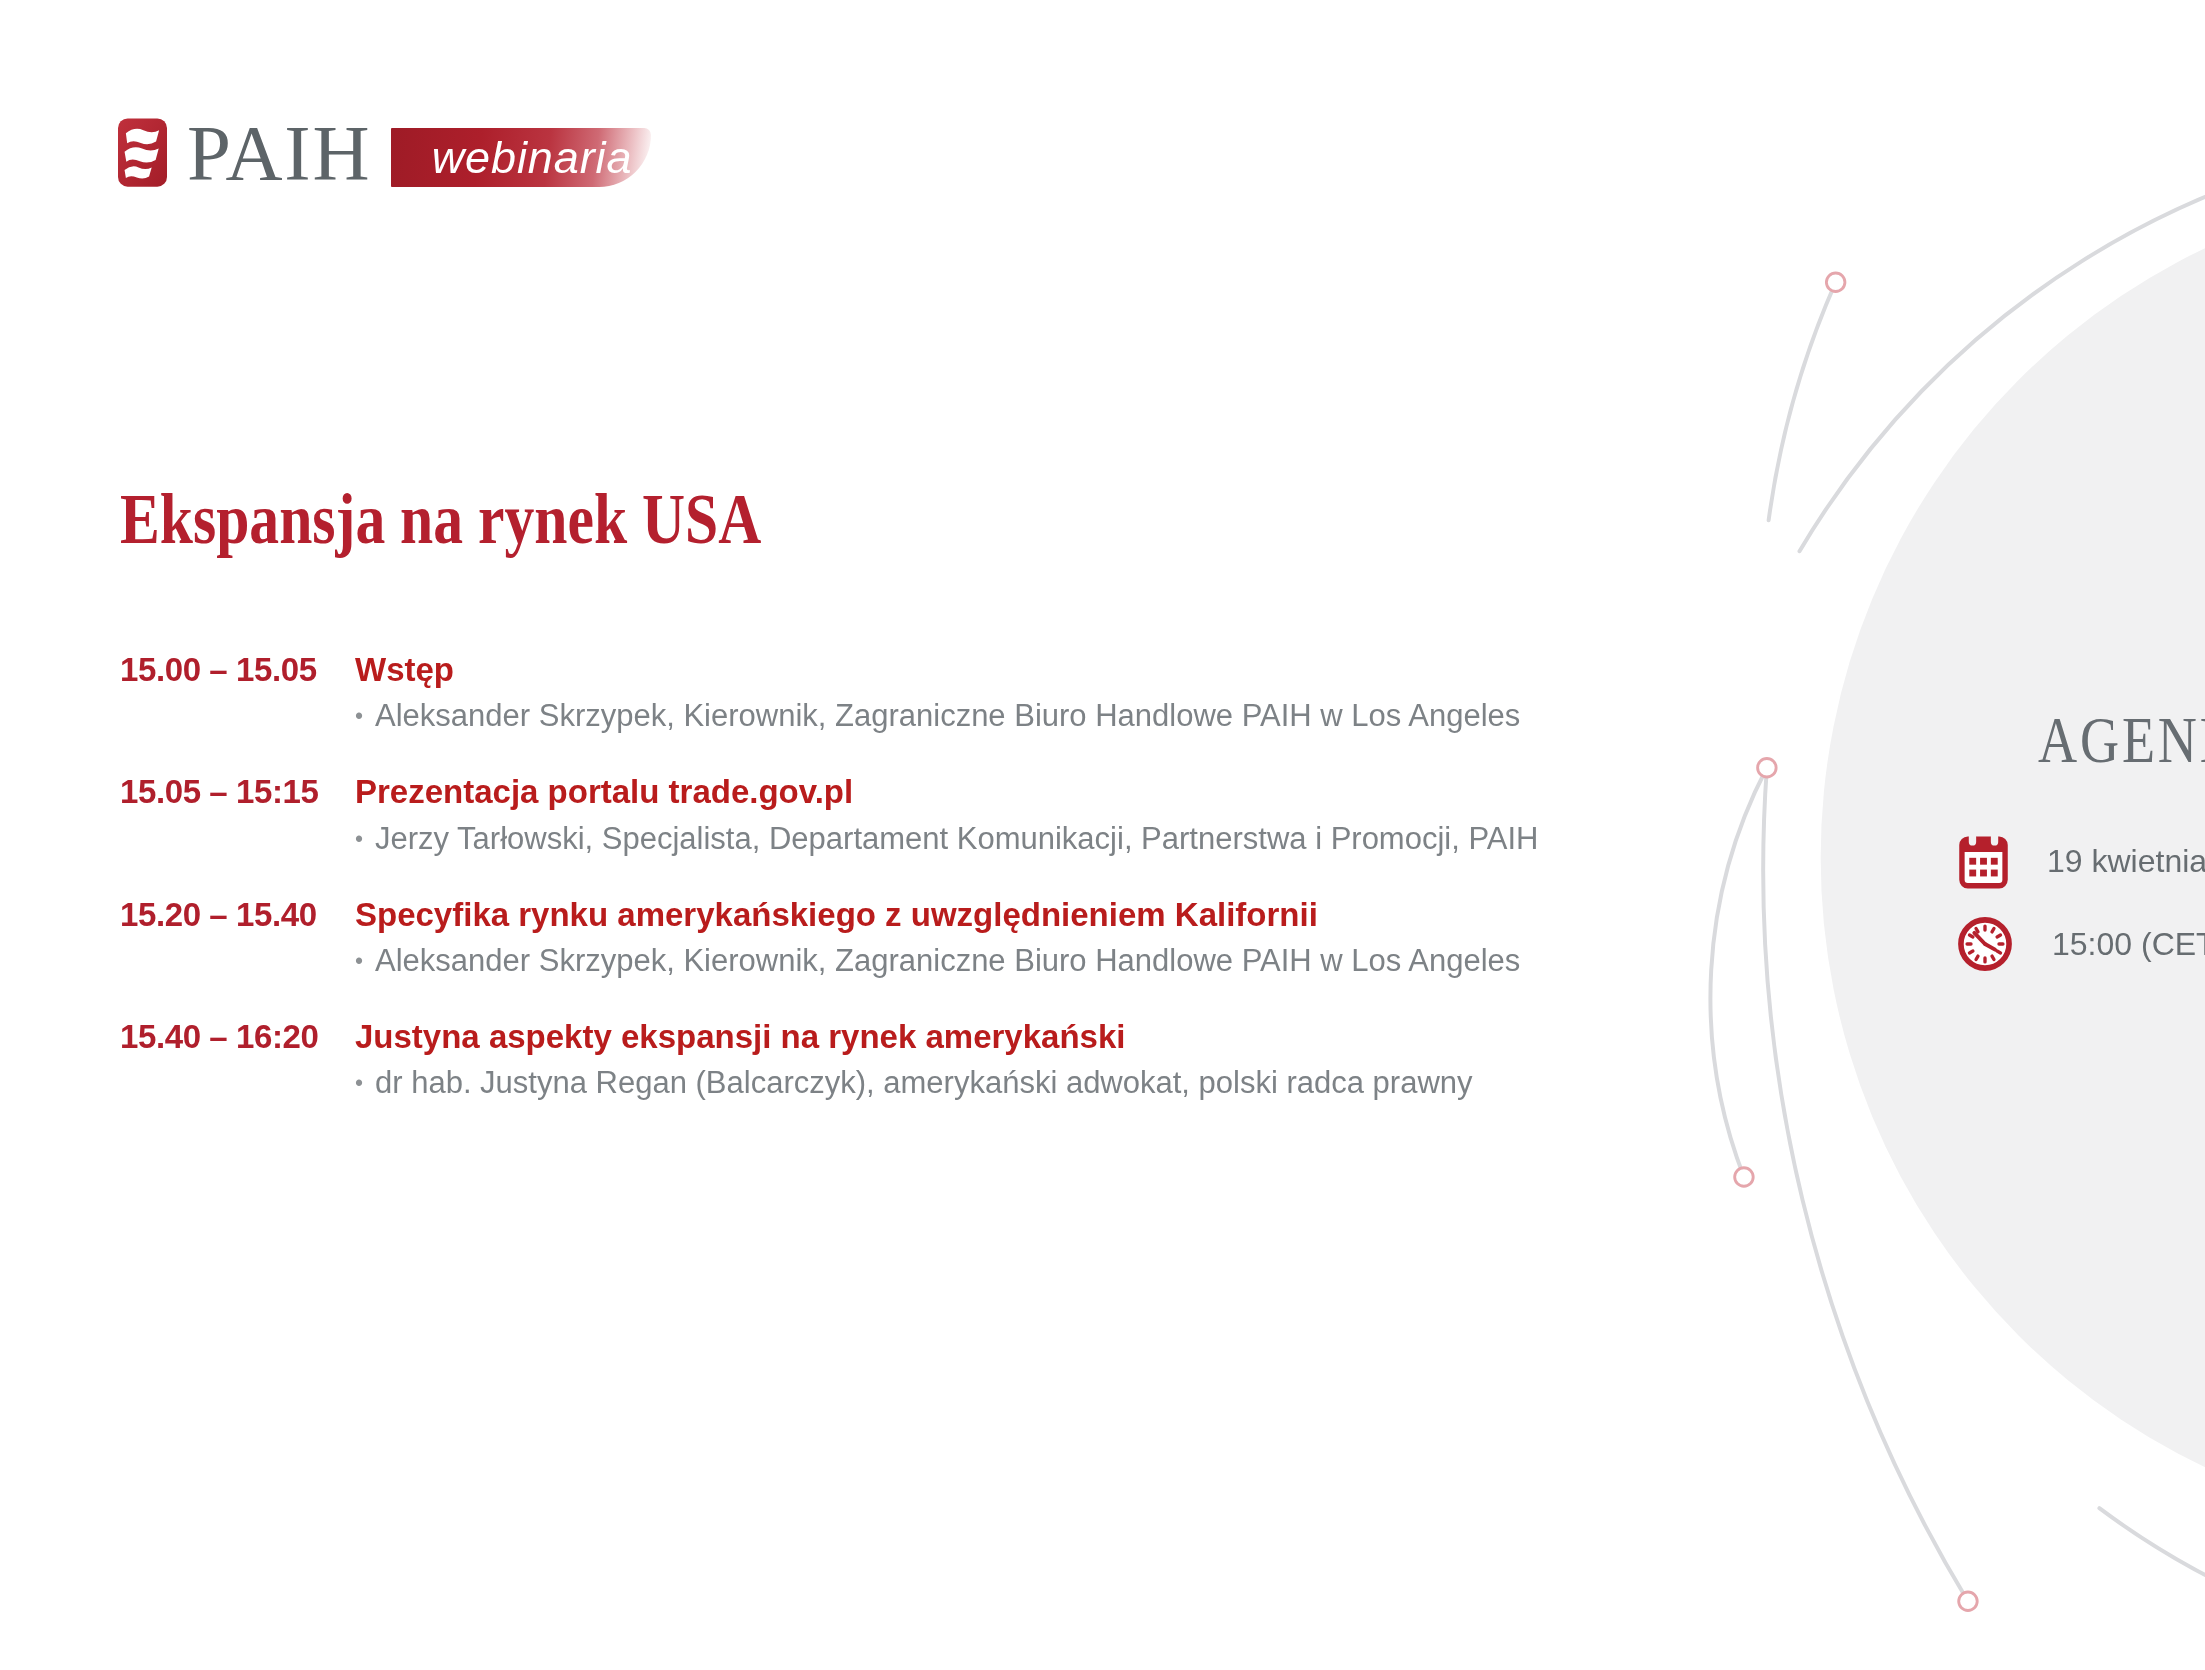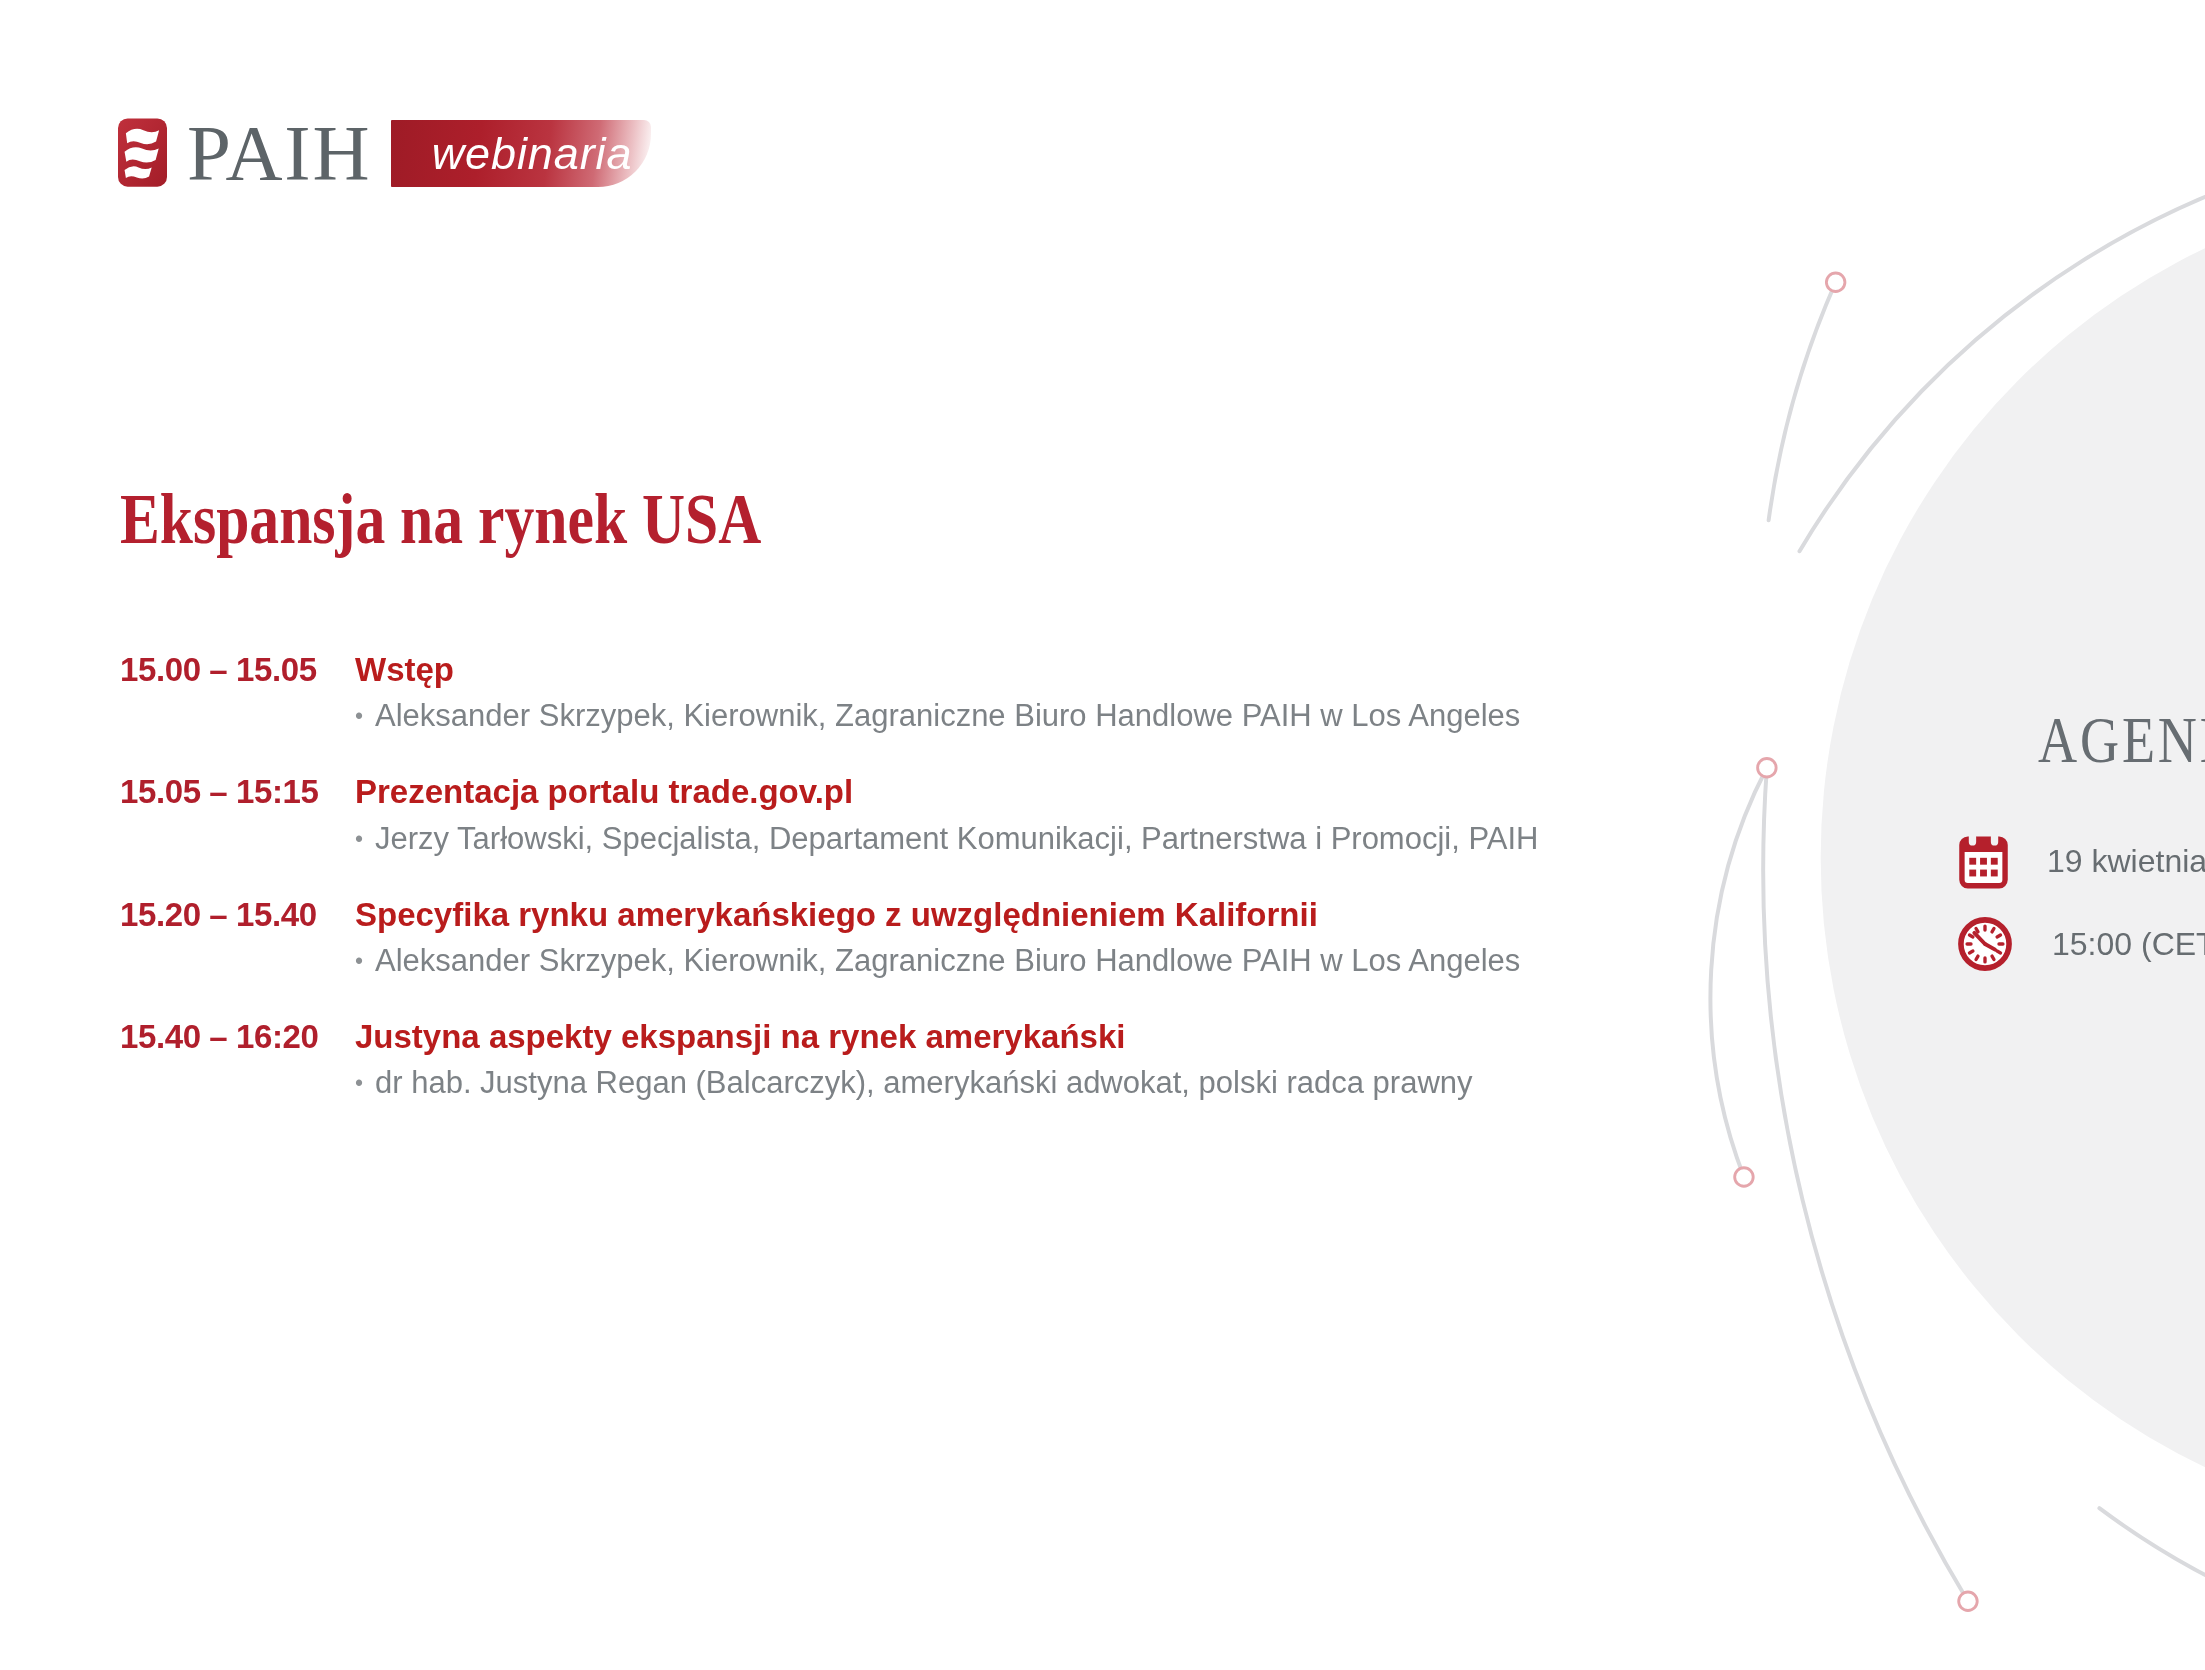--- a/index.html
+++ b/index.html
@@ -11,21 +11,21 @@
   .decor{position:absolute;left:0;top:0;width:2467px;height:1670px;}
 
   
   .logo{position:absolute;left:118px;top:115px;height:72px;display:flex;align-items:flex-end;}
   .logo-mark{width:49px;height:69px;flex:0 0 auto;}
   .logo-word{
     font-family:"Liberation Serif",serif;font-size:79px;line-height:69px;
     color:#5d6468;letter-spacing:1.8px;margin-left:20px;
   }
   .logo-badge{
-    margin-left:19.4px;width:260px;height:67px;
+    margin-left:19.4px;width:260px;height:59px;
     border-radius:0.9px 7px 53px 0.9px;
     background:linear-gradient(97deg,#9e1b26 0%,#ad1f2b 34%,#ba3440 60%,#cf6a74 78%,#ecc0c4 91%,#ffffff 100%);
     display:flex;align-items:center;
   }
   .logo-badge span{
     font-style:italic;font-size:45px;color:#ffffff;
     padding-left:41px;letter-spacing:0.9px;
   }
 
   

